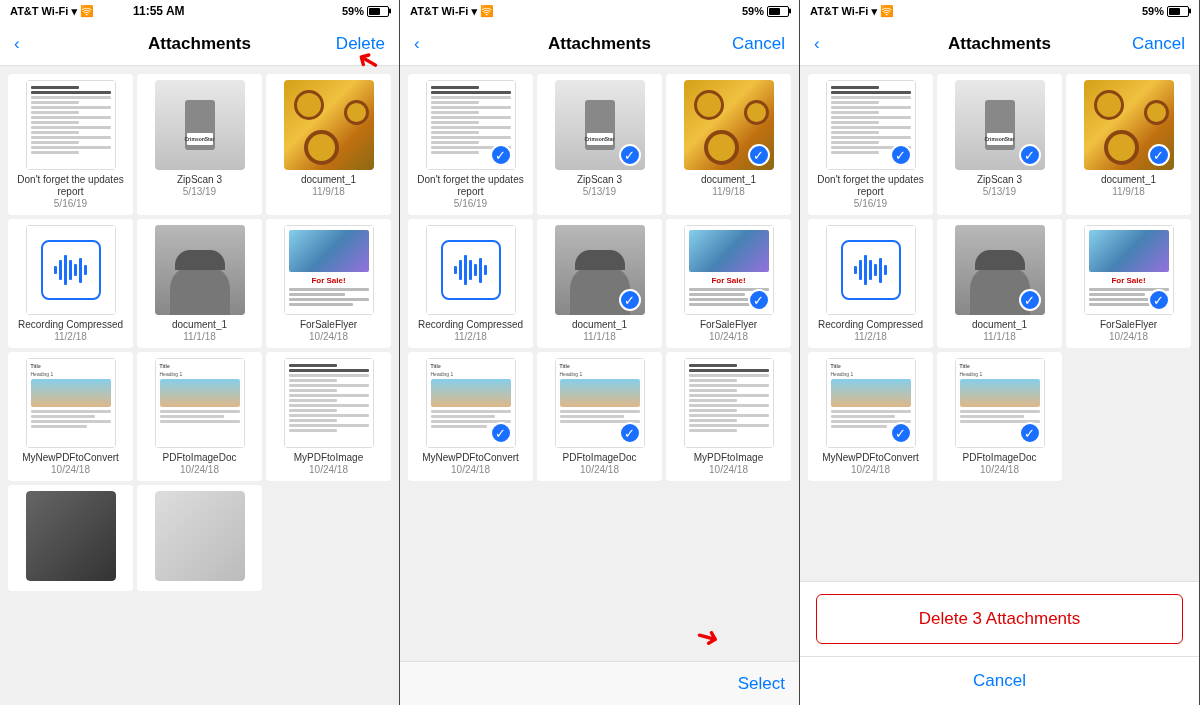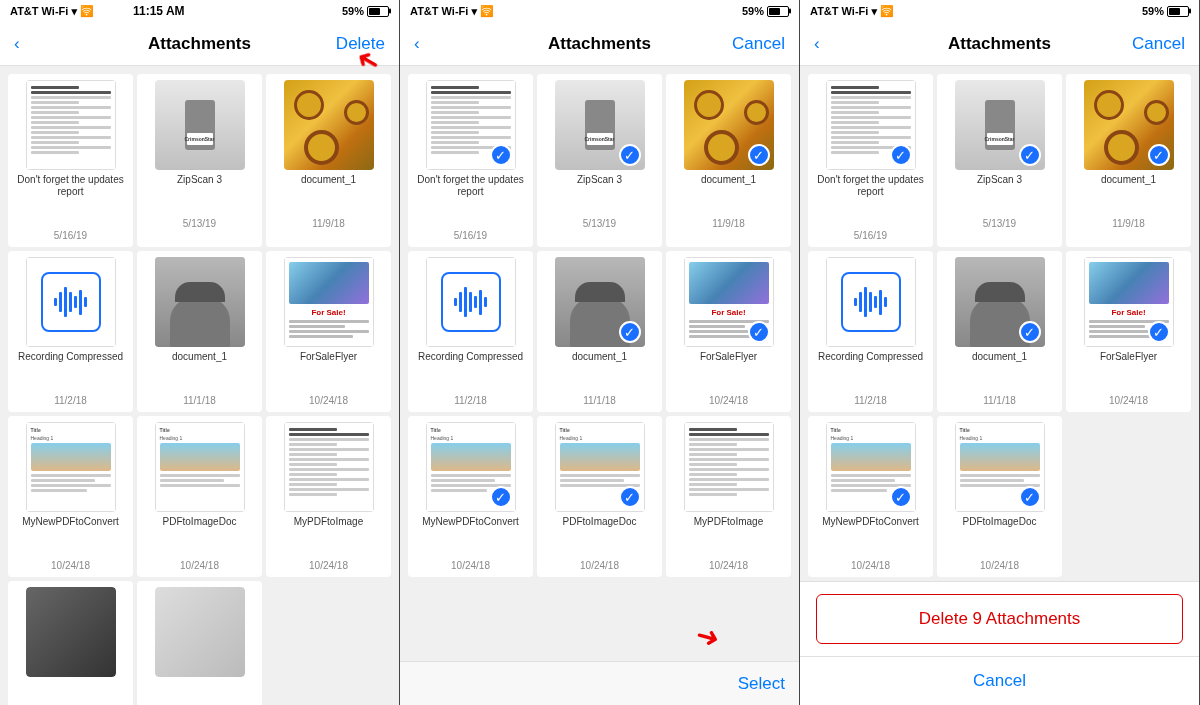--- a/index.html
+++ b/index.html
@@ -107,21 +107,20 @@
       font-size: 10px;
       color: #333;
       text-align: center;
       line-height: 1.2;
       word-break: break-word;
     }
     .grid-item .item-date {
       font-size: 10px;
       color: #888;
       text-align: center;
-      margin-top: 32px;
     }
 
     
     .check-badge {
       position: absolute;
       bottom: 4px;
       right: 4px;
       width: 22px;
       height: 22px;
       background: #1a6fff;
@@ -249,21 +248,21 @@
       border-top: 1px solid #e0e0e0;
     }
   </style>
 </head>
 <body>
 
 <div id="app" style="display:flex; flex-direction:row; width:1200px; height:705px;">
     <div class="phone-panel">
       <div class="status-bar">
     <span style="font-size:11px;font-weight:600;">AT&amp;T Wi-Fi ▾ 🛜</span>
-    <span style="position:absolute;left:133px;font-size:12px;font-weight:600;">11:15 AM</span>
+    <span style="position:absolute;left:133px;font-size:12px;font-weight:600;">11:55 AM</span>
     <span style="display:flex;align-items:center;gap:3px;">
       <span style="font-size:11px;">59%</span>
       <span style="display:inline-block;border:1px solid #000;border-radius:2px;width:22px;height:11px;padding:1px;position:relative;">
         <span style="display:block;width:59%;height:100%;background:#000;border-radius:1px;"></span>
         <span style="position:absolute;right:-3px;top:50%;transform:translateY(-50%);width:2px;height:5px;background:#000;border-radius:1px;"></span>
       </span>
     </span>
   </div>
       <div class="nav-bar" style="position: relative;">
     <span class="nav-back">‹</span>
@@ -745,17 +744,17 @@
       <div class="pdf-text-line" style="height:3px; background:#ccc; margin:1px 0; width:80%;"></div>
       <div class="pdf-text-line" style="height:3px; background:#ccc; margin:1px 0;"></div>
     </div>
             <div class="check-badge">✓</div>
           </div>
           <div class="item-name">PDFtoImageDoc</div>
           <div class="item-date">10/24/18</div>
         </div>
       </div>
       <div class="delete-confirmation">
-      <button class="delete-confirm-btn">Delete 9 Attachments</button>
+      <button class="delete-confirm-btn">Delete 3 Attachments</button>
       <button class="delete-cancel-btn">Cancel</button>
     </div>
     </div>
   </div>
 
 </body></html>

